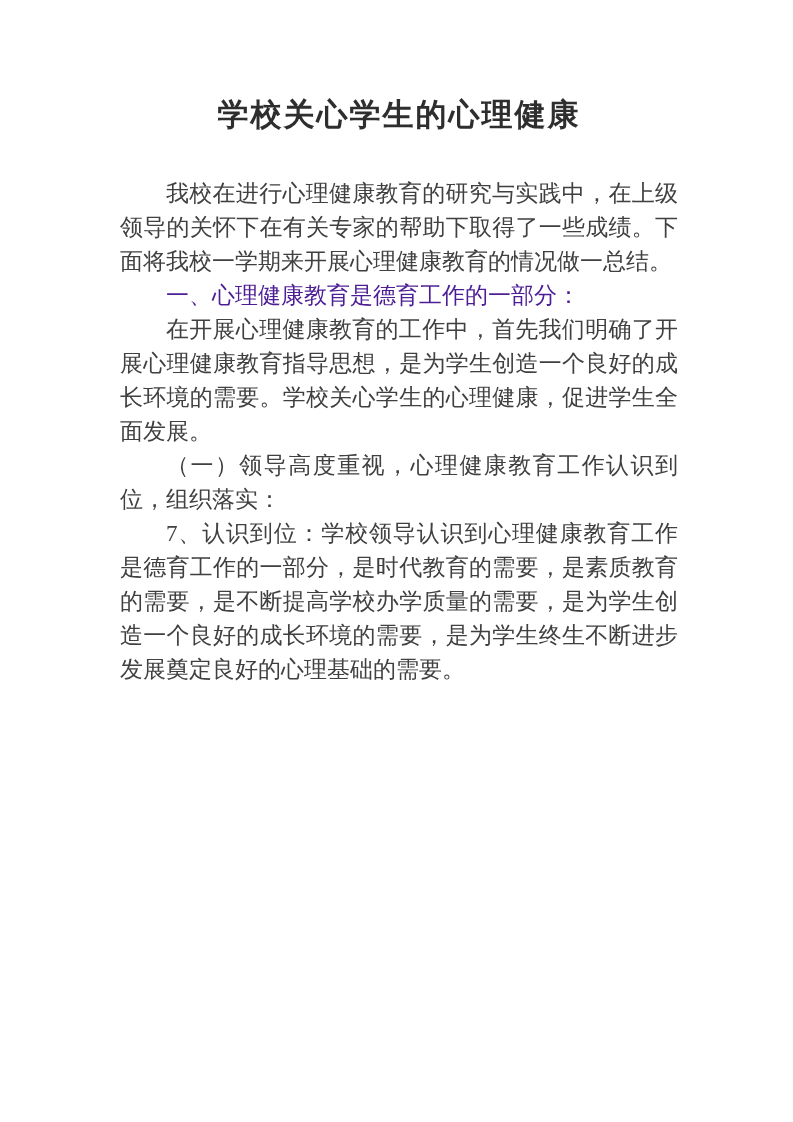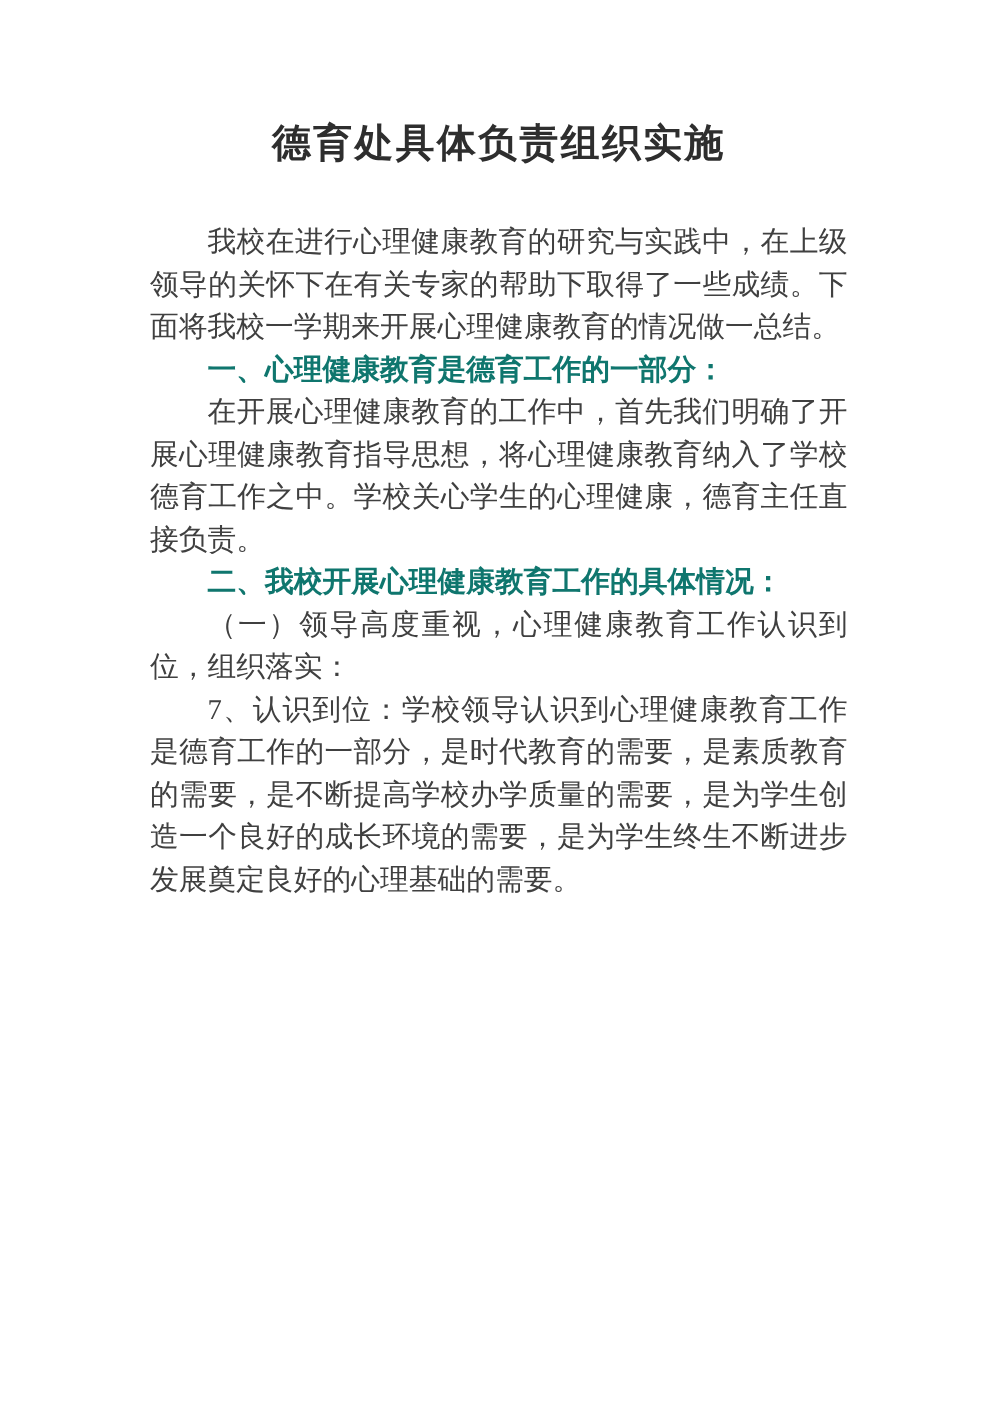--- a/index.html
+++ b/index.html
@@ -38,30 +38,29 @@
     color: #404040;
     text-align: justify;
     word-break: normal;
     line-break: strict;
   }
   .para {
     margin: 0;
     text-indent: 2em;
   }
   .para.heading {
-    font-weight: bold;
-    color: #0f766e;
+    font-weight: normal;
+    color: #4c1d95;
   }
 </style>
 </head>
 <body>
 
 <div class="page">
-  <h1 class="doc-title">德育处具体负责组织实施</h1>
+  <h1 class="doc-title">学校关心学生的心理健康</h1>
   <div class="doc-body">
       <p class="para body">我校在进行心理健康教育的研究与实践中，在上级领导的关怀下在有关专家的帮助下取得了一些成绩。下面将我校一学期来开展心理健康教育的情况做一总结。</p>
       <p class="para heading">一、心理健康教育是德育工作的一部分：</p>
-      <p class="para body">在开展心理健康教育的工作中，首先我们明确了开展心理健康教育指导思想，将心理健康教育纳入了学校德育工作之中。学校关心学生的心理健康，德育主任直接负责。</p>
-      <p class="para heading">二、我校开展心理健康教育工作的具体情况：</p>
+      <p class="para body">在开展心理健康教育的工作中，首先我们明确了开展心理健康教育指导思想，是为学生创造一个良好的成长环境的需要。学校关心学生的心理健康，促进学生全面发展。</p>
       <p class="para body">（一）领导高度重视，心理健康教育工作认识到位，组织落实：</p>
       <p class="para body">7、认识到位：学校领导认识到心理健康教育工作是德育工作的一部分，是时代教育的需要，是素质教育的需要，是不断提高学校办学质量的需要，是为学生创造一个良好的成长环境的需要，是为学生终生不断进步发展奠定良好的心理基础的需要。</p>
     </div>
 </div>
 
 </body></html>

